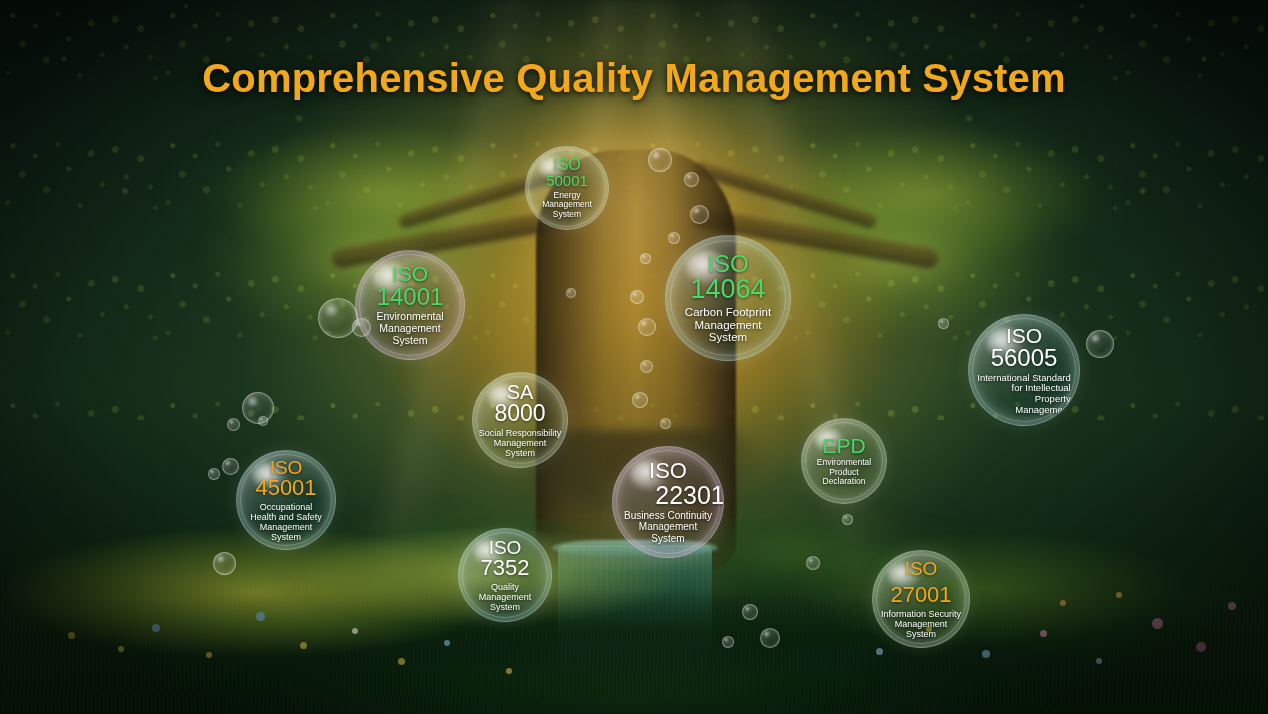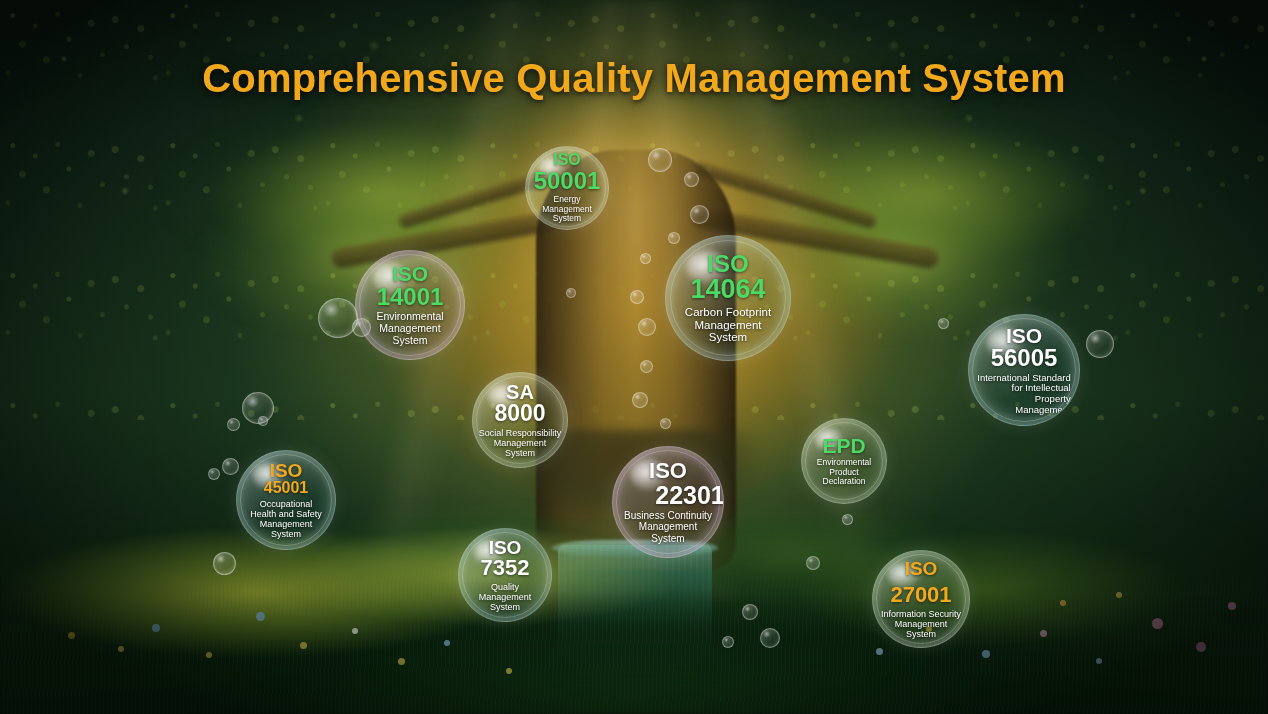--- a/index.html
+++ b/index.html
@@ -226,21 +226,21 @@
     pointer-events:none;
   }
   .bubble .sheen-ring {
     position:absolute; inset:3%;
     border-radius:50%;
     border:1px solid rgba(255,255,255,0.22);
     pointer-events:none;
   }
   .code {
     position:relative; z-index:2;
-    font-weight:bold;
+    font-weight:normal;
     line-height:1.02;
     text-shadow: 0 1px 3px rgba(0,0,0,0.55);
     white-space:nowrap;
   }
   .desc {
     position:relative; z-index:2;
     color:#ffffff;
     line-height:1.12;
     margin-top:2px;
     text-shadow: 0 1px 3px rgba(0,0,0,0.70);
@@ -357,21 +357,21 @@
       <div class="mini" style="left: 842px; top: 514px; width: 9px; height: 9px;"></div>
       <div class="mini" style="left: 566px; top: 288px; width: 8px; height: 8px;"></div>
     </div>
 
   <div class="title">Comprehensive Quality Management System</div>
 
   <div id="bubble-layer">
       <div class="bubble tint-green" style="left: 525px; top: 146px; width: 84px; height: 84px;">
         <div class="sheen-ring"></div>
         <div class="code" style="color: rgb(76, 217, 100); font-size: 16px;">ISO</div>
-        <div class="code" style="color: rgb(76, 217, 100); font-size: 24px;">50001</div>
+        <div class="code" style="color: rgb(76, 217, 100); font-size: 15px;">50001</div>
         <div class="desc" style="color: rgb(255, 255, 255); font-size: 8.5px;">
           <div>Energy</div>
           <div>Management</div>
           <div>System</div>
         </div>
       </div>
       <div class="bubble tint-violet" style="left: 355px; top: 250px; width: 110px; height: 110px;">
         <div class="sheen-ring"></div>
         <div class="code" style="color: rgb(76, 217, 100); font-size: 21px;">ISO</div>
         <div class="code" style="color: rgb(76, 217, 100); font-size: 24px;">14001</div>
@@ -427,21 +427,21 @@
         <div class="code" style="color: rgb(255, 255, 255); font-size: 25px; margin-left: 44px;">22301</div>
         <div class="desc" style="color: rgb(255, 255, 255); font-size: 10px;">
           <div>Business Continuity</div>
           <div>Management</div>
           <div>System</div>
         </div>
       </div>
       <div class="bubble tint-teal" style="left: 236px; top: 450px; width: 100px; height: 100px;">
         <div class="sheen-ring"></div>
         <div class="code" style="color: rgb(242, 168, 27); font-size: 19px;">ISO</div>
-        <div class="code" style="color: rgb(242, 168, 27); font-size: 16px;">45001</div>
+        <div class="code" style="color: rgb(242, 168, 27); font-size: 22px;">45001</div>
         <div class="desc" style="color: rgb(255, 255, 255); font-size: 9px;">
           <div>Occupational</div>
           <div>Health and Safety</div>
           <div>Management</div>
           <div>System</div>
         </div>
       </div>
       <div class="bubble tint-teal" style="left: 458px; top: 528px; width: 94px; height: 94px;">
         <div class="sheen-ring"></div>
         <div class="code" style="color: rgb(255, 255, 255); font-size: 19px;">ISO</div>

